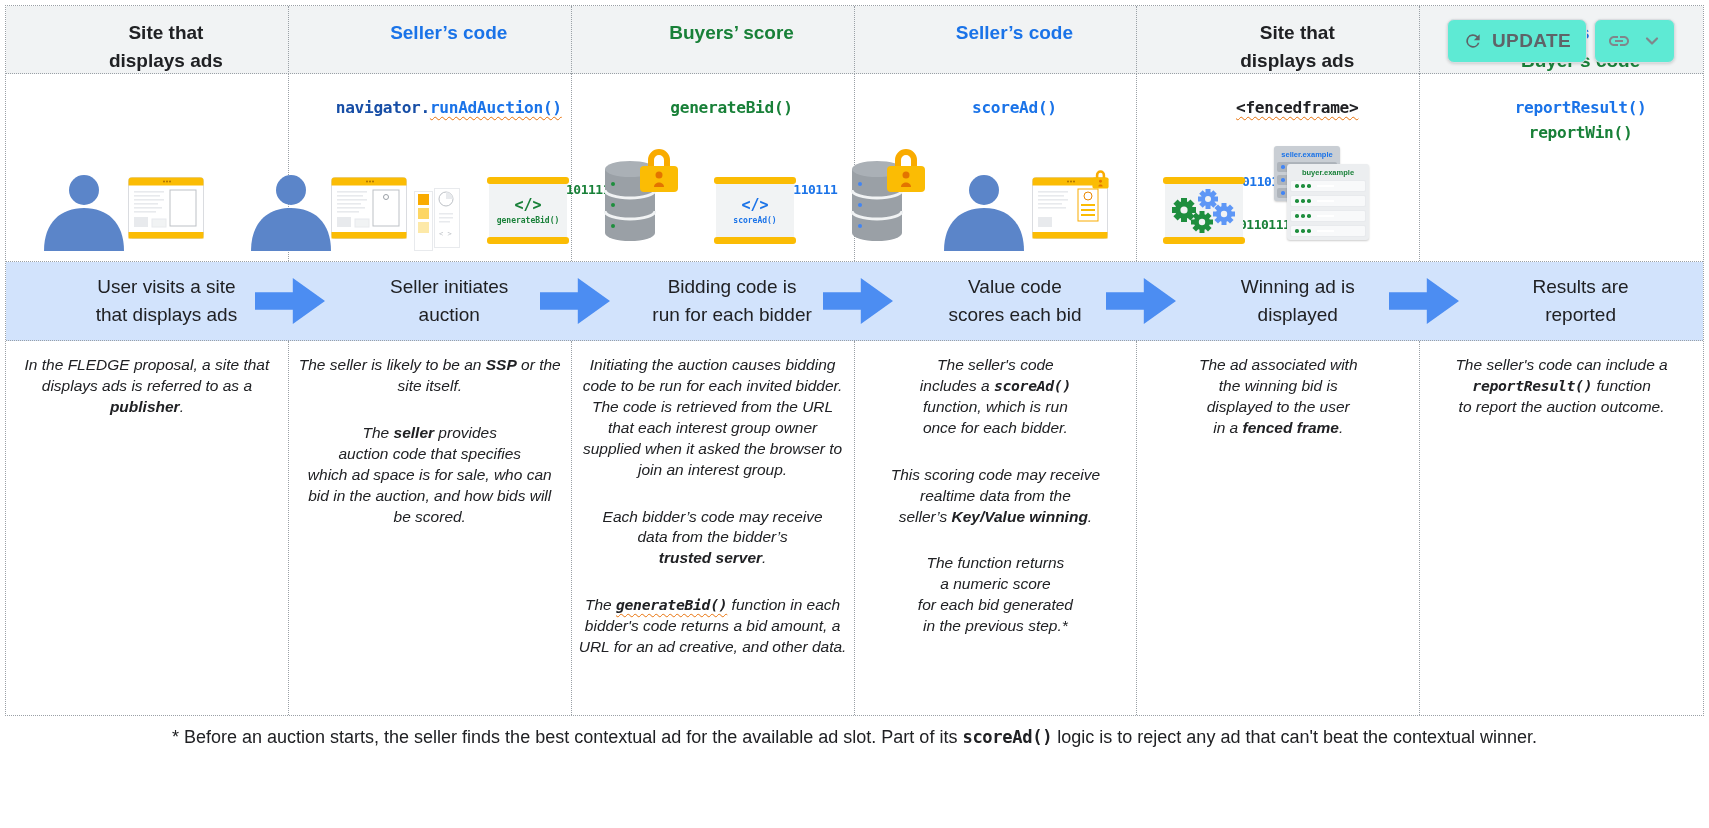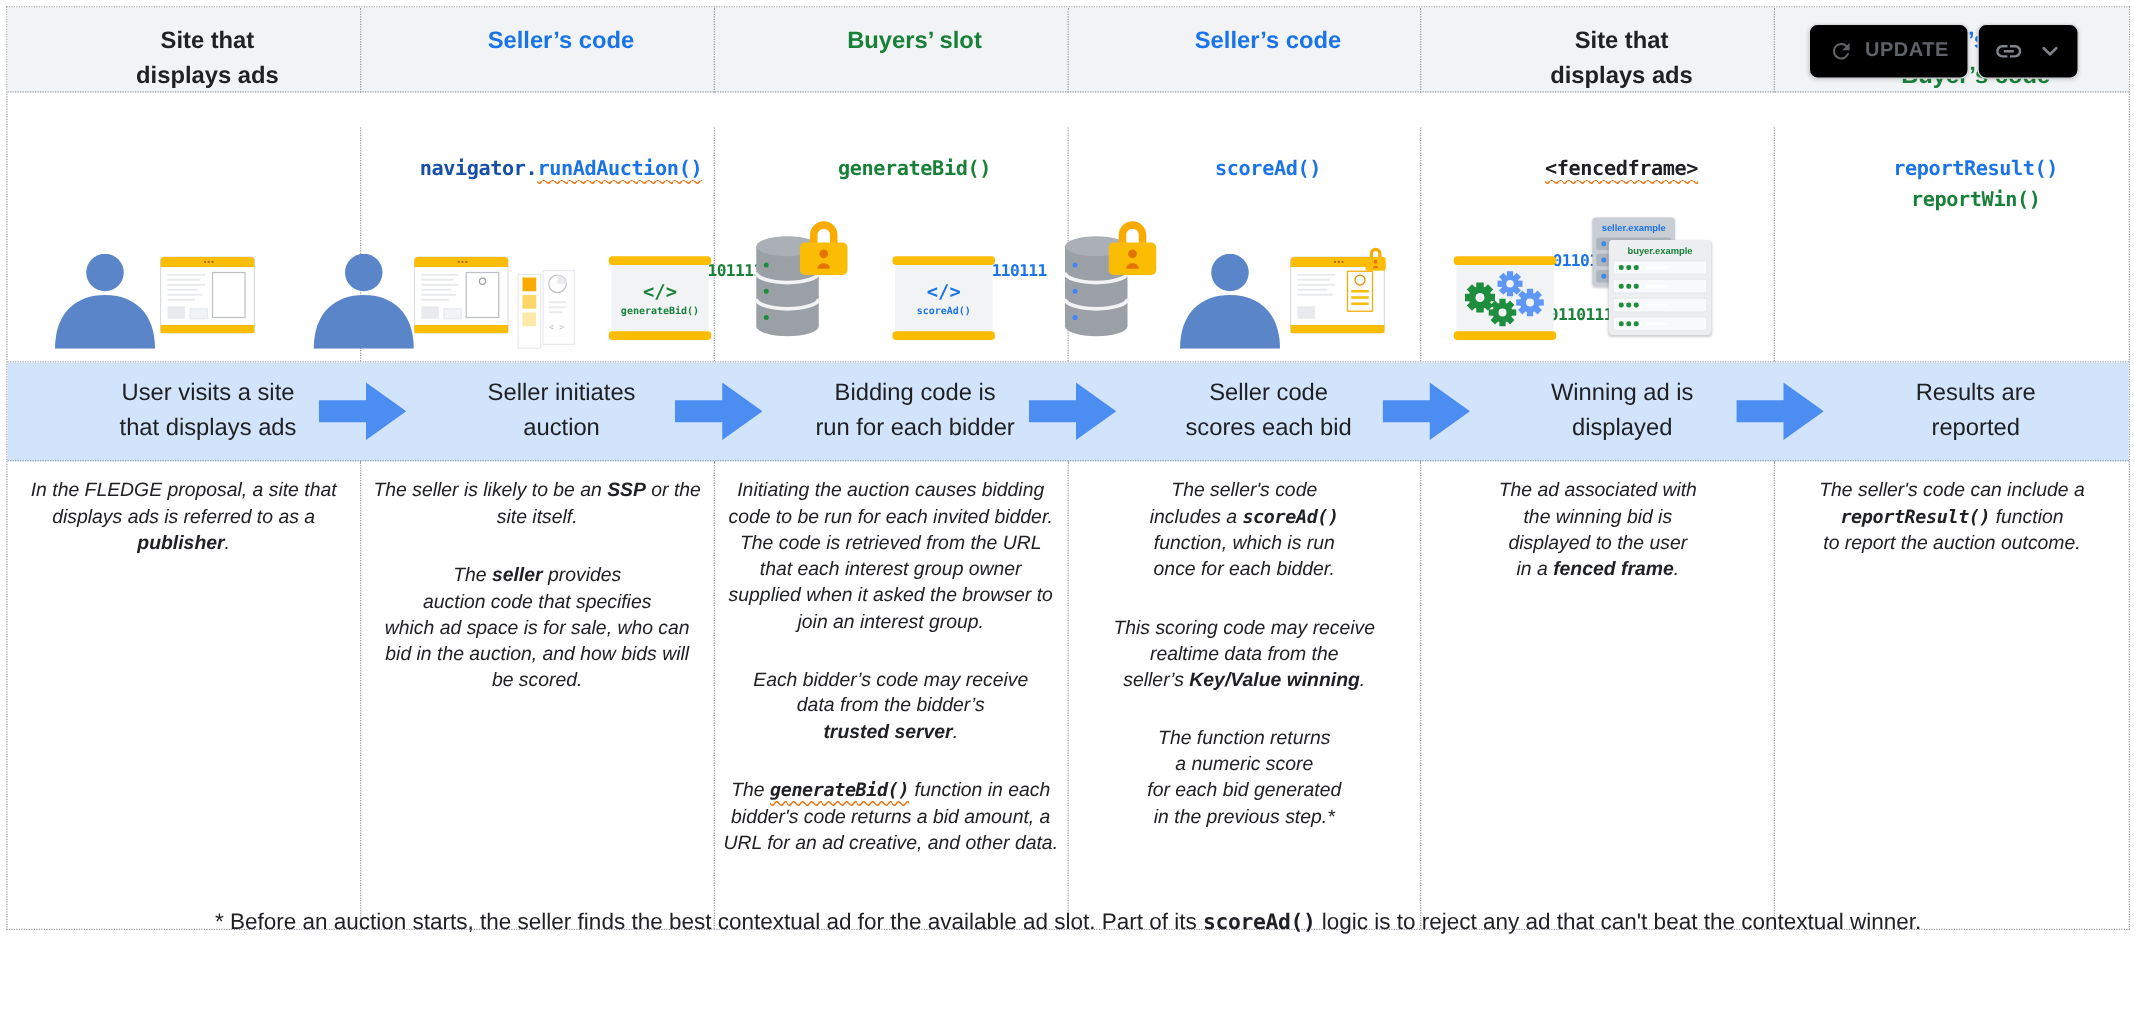--- a/index.html
+++ b/index.html
@@ -7,21 +7,21 @@
   body{font-family:"Liberation Sans",sans-serif;color:#202124;}
   .stage{position:relative;width:1709px;height:828px;background:#fff;overflow:hidden;}
   .table{position:absolute;left:5px;top:5px;width:1697px;border:1px dotted #9aa0a6;}
   .grid6{display:grid;grid-template-columns:repeat(6,1fr);}
   .cell{border-right:1px dotted #9aa0a6;position:relative;padding-left:38px;}
   .cell:nth-child(6){border-right:none;}
   
   .row-head{background:#f1f3f4;border-bottom:1px dotted #9aa0a6;height:67px;}
   .h-cell{text-align:center;padding-top:13px;font-size:19px;font-weight:700;line-height:1.45;}
   
-  .row-icons{position:relative;height:187px;border-bottom:1px dotted #9aa0a6;margin-top:28px;}
+  .row-icons{position:relative;height:187px;border-bottom:1px dotted #9aa0a6;}
   .code-line{text-align:center;font:700 17px "DejaVu Sans Mono",monospace;line-height:1.45;}
   .i-cell{padding-top:21px;}
   
   .row-band{position:relative;background:#d2e3fc;height:78px;border-bottom:1px dotted #9aa0a6;}
   .row-band .cell{border-right:none;}
   .step{text-align:center;padding-top:11px;font-size:19px;line-height:1.45;color:#202124;}
   .arrow{position:absolute;top:16px;width:70px;height:46px;background:#4c8df2;
          clip-path:polygon(0 31%,54% 31%,54% 0,100% 50%,54% 100%,54% 69%,0 69%);}
   
   .row-body{height:374px;}
@@ -29,22 +29,22 @@
   .b-cell p{margin:0 0 26px;}
   
   .b{font-weight:700;}
   .m{font-family:"DejaVu Sans Mono",monospace;font-size:0.95em;letter-spacing:-0.3px;}
   .sq{text-decoration-line:underline;text-decoration-style:wavy;text-decoration-color:#e8710a;text-decoration-thickness:1px;text-underline-offset:3px;}
   .c-blue{color:#1a73e8;} .c-navy{color:#174ea6;} .c-green{color:#188038;} .c-dark{color:#202124;}
   
   .footnote{position:absolute;left:0;top:727px;width:100%;text-align:center;font-size:18px;color:#202124;}
   
   .toolbar{position:absolute;left:1447px;top:19px;display:flex;gap:7px;z-index:20;}
-  .tbtn{height:44px;display:flex;align-items:center;gap:9px;padding:0 15px;background:#000000;
-        border:1px solid #dadce0;border-radius:7px;color:#5f6368;font-weight:700;font-size:16px;
+  .tbtn{height:44px;display:flex;align-items:center;gap:9px;padding:0 15px;background:#5eead4;
+        border:1px solid #dadce0;border-radius:7px;color:#5f6368;font-weight:700;font-size:19px;
         letter-spacing:.4px;box-shadow:0 1px 3px rgba(60,64,67,.2);cursor:pointer;}
   
   .art{position:absolute;z-index:3;}
   .codewin{position:absolute;width:78px;height:64px;background:#f1f3f4;border-radius:4px;
            display:flex;flex-direction:column;align-items:center;justify-content:center;z-index:3;}
   .cw-bar{position:absolute;left:-2px;right:-2px;height:7px;background:#fbbc04;border-radius:3px;}
   .cw-top{top:-1px;} .cw-bot{bottom:-2px;}
   .cw-glyph{font:700 15px "DejaVu Sans Mono",monospace;}
   .cw-label{font:700 8px "DejaVu Sans Mono",monospace;margin-top:2px;}
   .binary{position:absolute;font:700 13px "DejaVu Sans Mono",monospace;letter-spacing:-.5px;z-index:2;}
@@ -72,21 +72,21 @@
     <div class="grid6 row-head">
       <div class="cell h-cell">
         <div><span class="c-dark">Site that</span></div>
         <div><span class="c-dark">displays ads</span></div>
       </div>
       <div class="cell h-cell">
         <div><span class="c-blue">Seller’s code</span></div>
         <div></div>
       </div>
       <div class="cell h-cell">
-        <div><span class="c-green">Buyers’ slot</span></div>
+        <div><span class="c-green">Buyers’ score</span></div>
         <div></div>
       </div>
       <div class="cell h-cell">
         <div><span class="c-blue">Seller’s code</span></div>
         <div></div>
       </div>
       <div class="cell h-cell">
         <div><span class="c-dark">Site that</span></div>
         <div><span class="c-dark">displays ads</span></div>
       </div>
@@ -373,21 +373,21 @@
       </div>
       <div class="cell step">
         <div>Seller initiates</div>
           <div>auction</div>
       </div>
       <div class="cell step">
         <div>Bidding code is</div>
           <div>run for each bidder</div>
       </div>
       <div class="cell step">
-        <div>Seller code</div>
+        <div>Value code</div>
           <div>scores each bid</div>
       </div>
       <div class="cell step">
         <div>Winning ad is</div>
           <div>displayed</div>
       </div>
       <div class="cell step">
         <div>Results are</div>
           <div>reported</div>
       </div>

